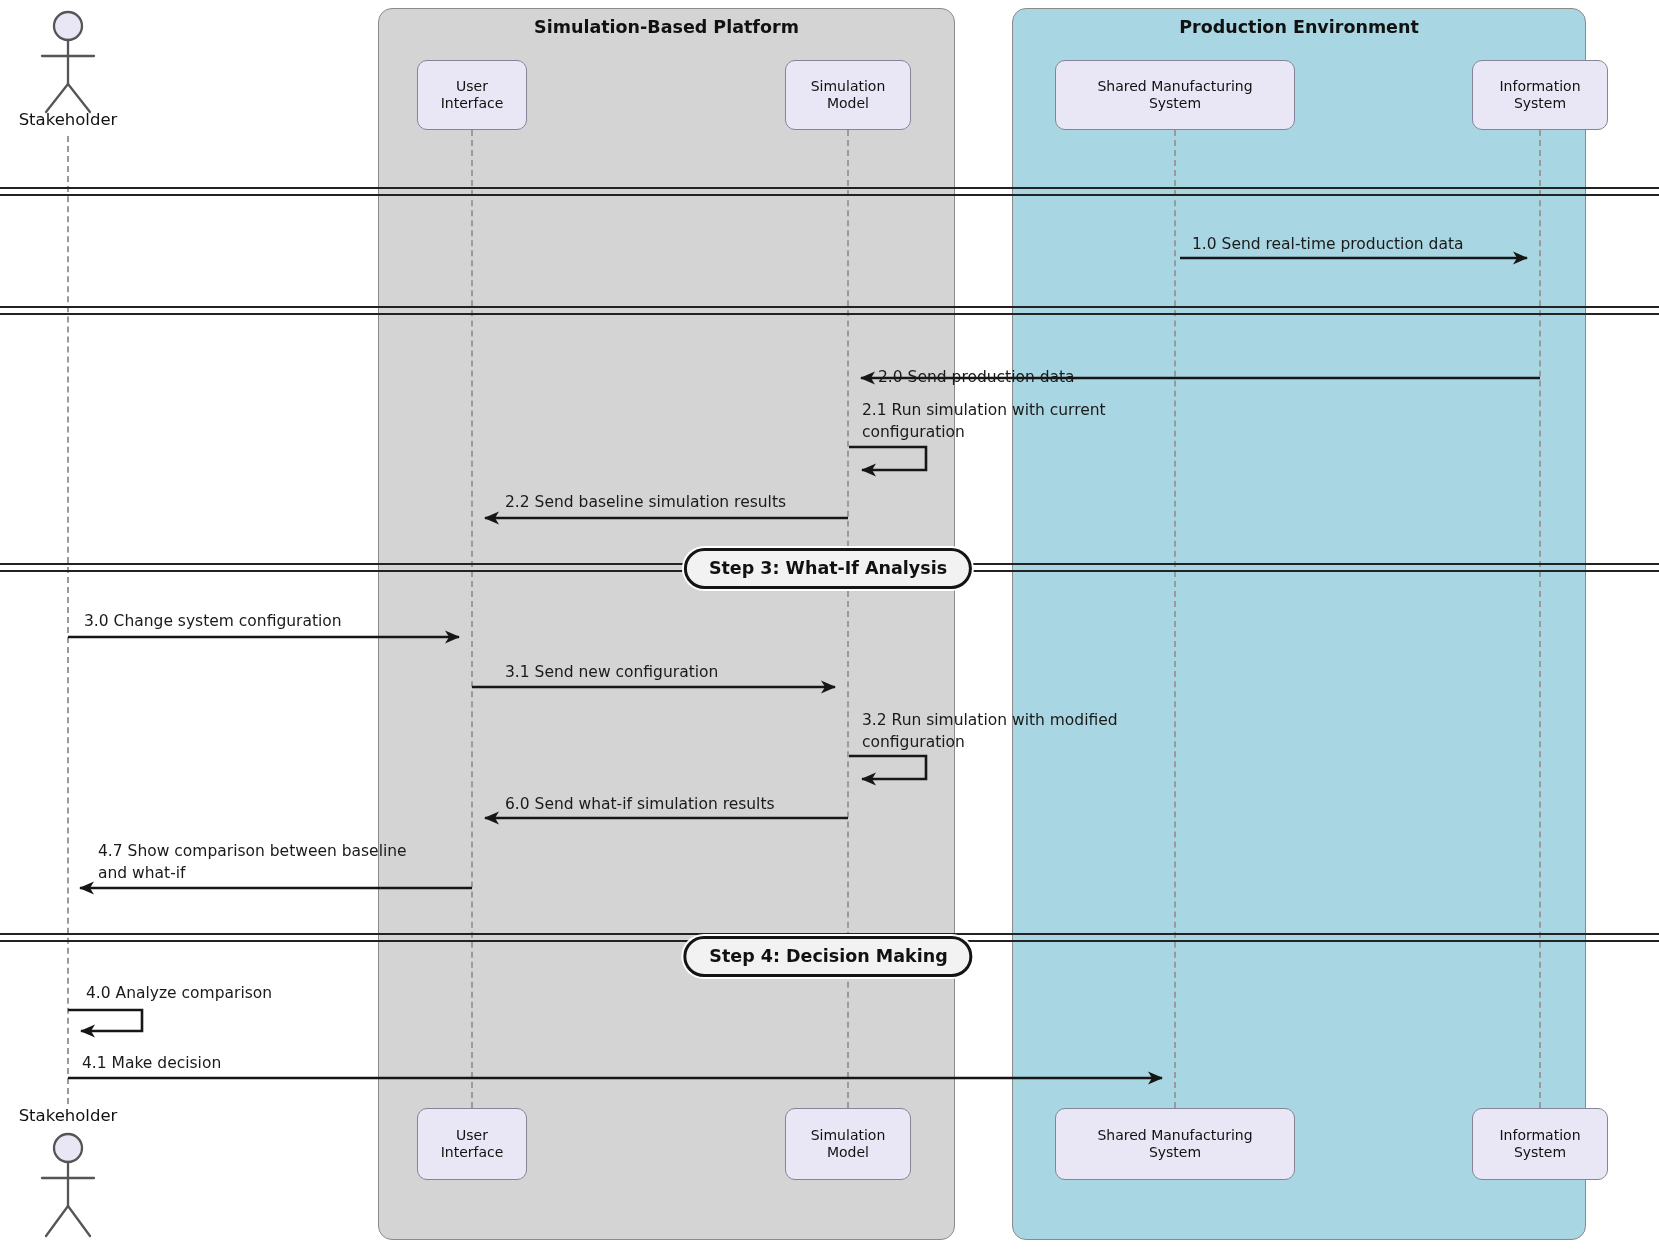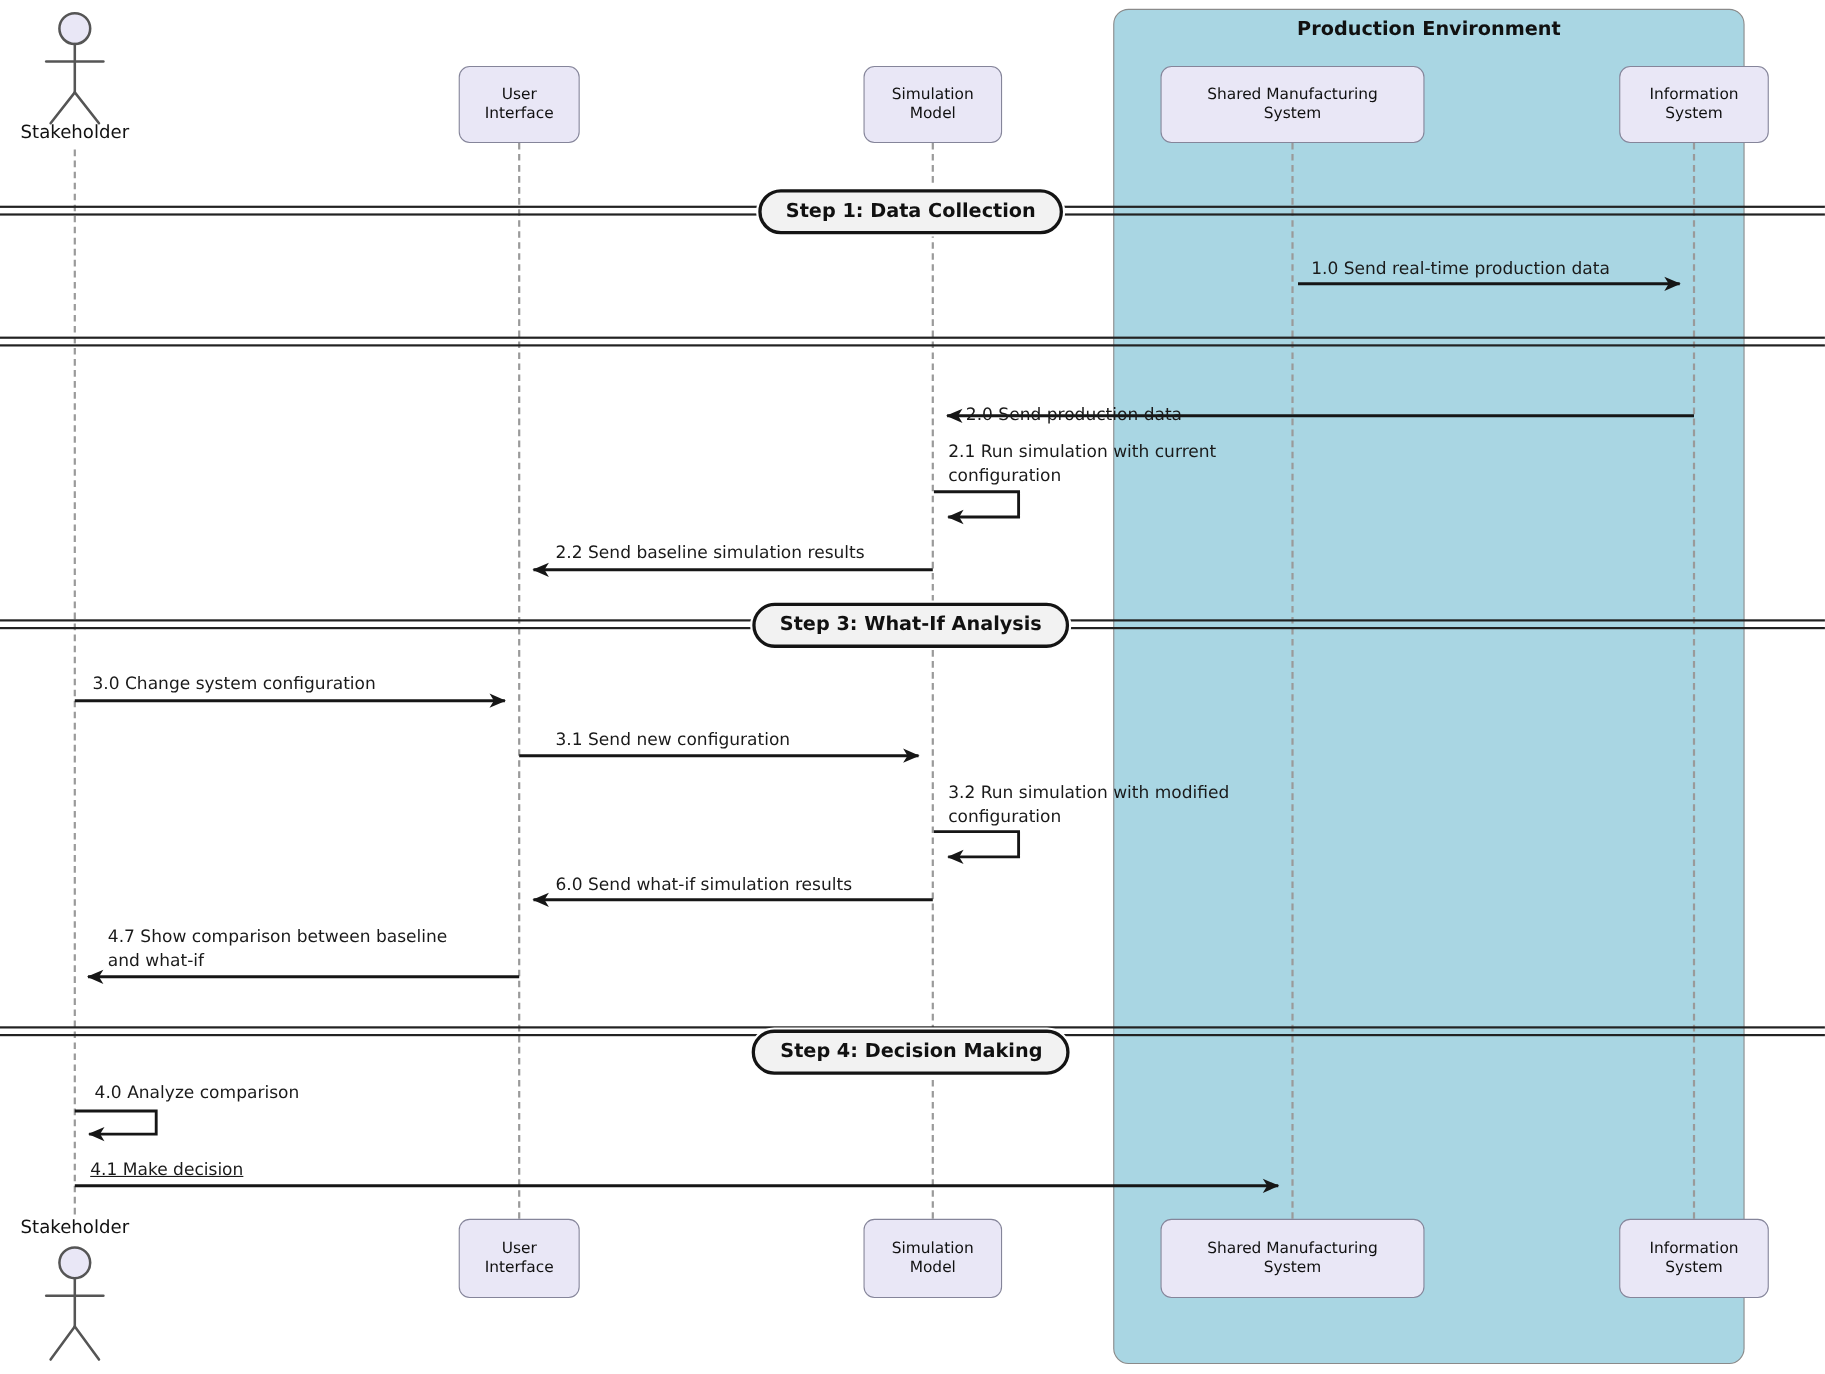--- a/index.html
+++ b/index.html
@@ -35,20 +35,23 @@
   
   .actor-label{position:absolute;width:140px;text-align:center;font-size:16.5px;color:#111;}
   svg.actor .stroke{stroke:#555;stroke-width:2.3;fill:none;stroke-linecap:round;}
   svg.actor circle{fill:var(--participant-fill,#e9e7f6);stroke:#555;stroke-width:2.3;}
 </style>
 </head>
 <body>
 
 <div class="canvas">
 
+  <div class="group platform">
+    <div class="group-title">Simulation-Based Platform</div>
+  </div>
   <div class="group production">
     <div class="group-title">Production Environment</div>
   </div>
 
   <div class="lifeline" style="left:67px;top:136px;height:968px;"></div>
   <div class="lifeline" style="left:471px;top:130px;height:978px;"></div>
   <div class="lifeline" style="left:847px;top:130px;height:978px;"></div>
   <div class="lifeline" style="left:1174px;top:130px;height:978px;"></div>
   <div class="lifeline" style="left:1539px;top:130px;height:978px;"></div>
 
@@ -77,24 +80,23 @@
 configuration</div>
   <div class="msg" style="left:505px;top:492px;text-align:right;">2.2 Send baseline simulation results</div>
   <div class="msg" style="left:84px;top:611px;">3.0 Change system configuration</div>
   <div class="msg" style="left:505px;top:662px;">3.1 Send new configuration</div>
   <div class="msg" style="left:862px;top:710px;">3.2 Run simulation with modified
 configuration</div>
   <div class="msg" style="left:505px;top:794px;">6.0 Send what-if simulation results</div>
   <div class="msg" style="left:98px;top:841px;">4.7 Show comparison between baseline
 and what-if</div>
   <div class="msg" style="left:86px;top:983px;">4.0 Analyze comparison</div>
-  <div class="msg" style="left:82px;top:1053px;text-decoration:underline;">4.1 Make decision</div>
+  <div class="msg" style="left:82px;top:1053px;">4.1 Make decision</div>
 
   <div class="divider" style="top:187px;"></div>
-  <div class="pill" style="top:172px;">Step 1: Data Collection</div>
   <div class="divider" style="top:306px;"></div>
   <div class="divider" style="top:563px;"></div>
   <div class="pill" style="top:548px;">Step 3: What-If Analysis</div>
   <div class="divider" style="top:933px;"></div>
   <div class="pill" style="top:936px;padding-left:23px;">Step 4: Decision Making</div>
 
   <div class="pbox" style="left:417px;top:60px;width:110px;height:70px;">User
 Interface</div>
   <div class="pbox" style="left:785px;top:60px;width:126px;height:70px;">Simulation
 Model</div>

